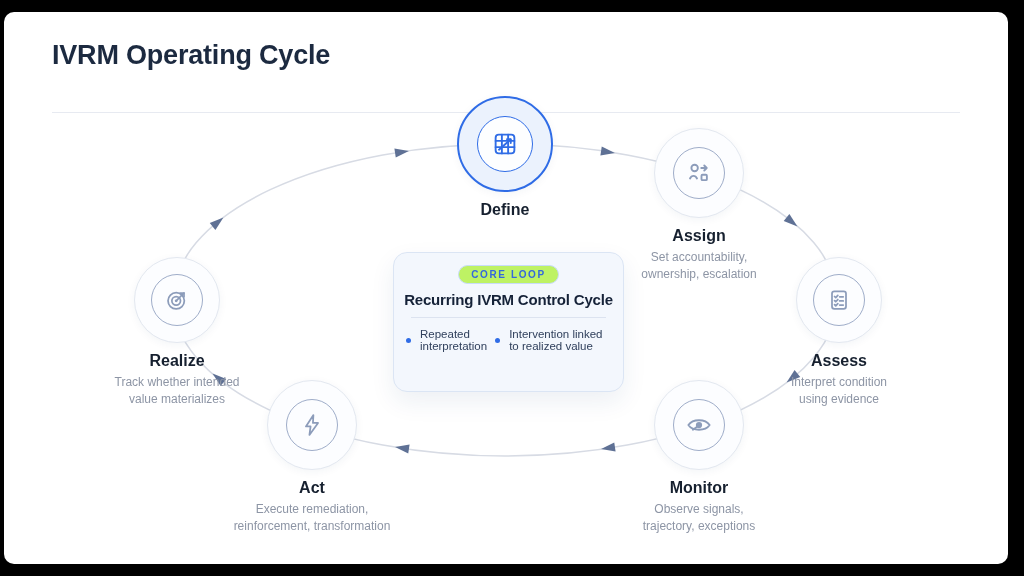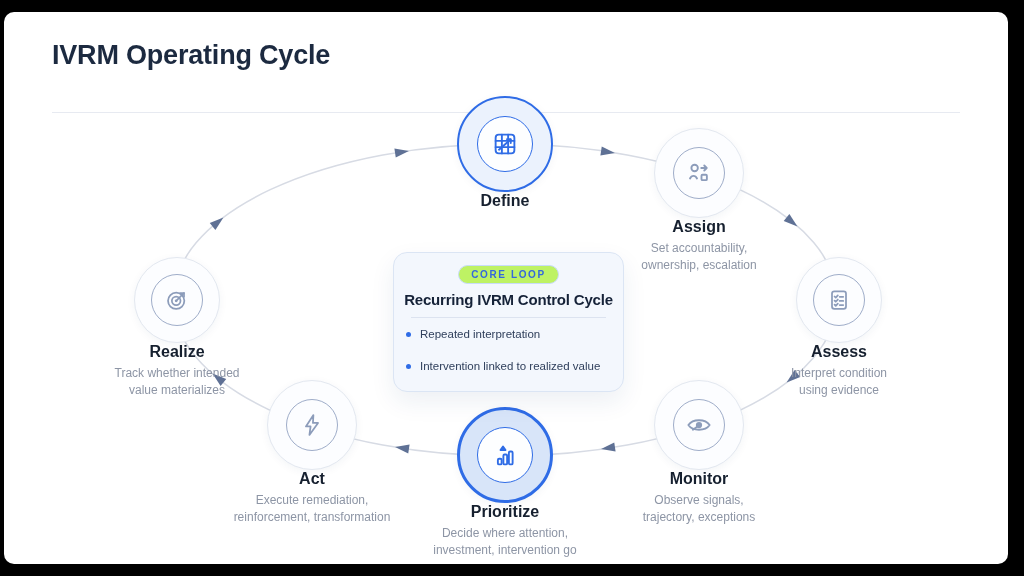--- a/index.html
+++ b/index.html
@@ -14,31 +14,31 @@
   .node{position:absolute;width:220px;display:flex;flex-direction:column;align-items:center;z-index:2;}
   .circle{border-radius:50%;display:flex;align-items:center;justify-content:center;background:#fcfdff;
     border:1.5px solid #e3e8f0;box-shadow:0 2px 8px rgba(25,50,100,0.05);box-sizing:border-box;}
   .sz96{width:96px;height:96px;} .sz90{width:90px;height:90px;} .sz86{width:86px;height:86px;}
   .inner{width:52px;height:52px;border-radius:50%;border:1.5px solid #9fadc9;display:flex;
     align-items:center;justify-content:center;color:#8c9cba;box-sizing:border-box;}
   .node--primary .circle{background:#ebf2fd;border:2.5px solid #2f6ce6;}
   .node--selected .circle{background:#d8e5f9;border:3px solid #2f6ce6;}
   .node--primary .inner,.node--selected .inner{border-color:#2f6ce6;color:#2f6ce6;background:#fdfeff;
     width:56px;height:56px;}
-  .node-label{font-size:16px;font-weight:700;color:#16202f;}
+  .node-label{margin-top:9px;font-size:16px;font-weight:700;color:#16202f;}
   .node-desc{margin-top:4px;font-size:12px;line-height:1.38;color:#8d95a5;text-align:center;}
   .panel{position:absolute;left:389px;top:240px;width:231px;height:140px;z-index:3;background:#f3f7fd;
     border:1px solid #dbe5f4;border-radius:14px;box-shadow:0 10px 24px rgba(30,60,120,0.08);
     display:flex;flex-direction:column;align-items:center;box-sizing:border-box;padding-top:12px;}
   .badge{background:#bef264;border:1px solid #c9dcf9;color:#3468dd;border-radius:999px;
     font-size:10px;font-weight:700;letter-spacing:1.6px;padding:3px 12px;}
   .panel-heading{margin-top:7px;font-size:15px;font-weight:700;color:#152238;letter-spacing:-0.2px;}
   .panel-divider{width:195px;height:1px;background:#dce3f0;margin-top:9px;}
   .bullets{width:100%;box-sizing:border-box;padding:10px 12px 0 12px;display:flex;
-    flex-direction:column;gap:20px;}
+    gap:8px;}
   .bullet{display:flex;align-items:center;}
   .dot{width:5px;height:5px;border-radius:50%;background:#2f6ce6;margin-right:9px;flex-shrink:0;}
   .bullet-text{font-size:11.5px;color:#30405c;}
   .icon{display:block;}
 </style>
 </head>
 <body>
 
 <div class="card">
 
@@ -116,34 +116,20 @@
           <path d="M3.5,12 C7,6.9 17,6.9 20.5,12 C17,17.1 7,17.1 3.5,12 Z"></path>
           <circle cx="12" cy="12" r="2.5" fill="currentColor" stroke="none"></circle>
           <path d="M10.2,13.6 l-3.1,2.2"></path>
         </svg>
       </div>
     </div>
     <div class="node-label">Monitor</div>
     <div class="node-desc" style="max-width:138px;">Observe signals, trajectory, exceptions</div>
   </div>
 
-  <div class="node node--selected" style="left:391px;top:395px;">
-    <div class="circle sz96">
-      <div class="inner">
-        <svg class="icon" width="30" height="30" viewBox="0 0 24 24" fill="none" stroke="currentColor" stroke-width="1.5" stroke-linecap="round" stroke-linejoin="round">
-          <polygon points="10.4,5.2 12.4,8 8.4,8"></polygon>
-          <rect x="6.3" y="15" width="3" height="4.5" rx="1"></rect>
-          <rect x="10.7" y="11.6" width="3" height="7.9" rx="1"></rect>
-          <rect x="15.1" y="9.2" width="3" height="10.3" rx="1"></rect>
-        </svg>
-      </div>
-    </div>
-    <div class="node-label">Prioritize</div>
-    <div class="node-desc" style="max-width:168px;">Decide where attention, investment, intervention go</div>
-  </div>
 
   <div class="node" style="left:198px;top:368px;">
     <div class="circle sz90">
       <div class="inner">
         <svg class="icon" width="28" height="28" viewBox="0 0 24 24" fill="none" stroke="currentColor" stroke-width="1.5" stroke-linecap="round" stroke-linejoin="round">
           <path d="M13.2,3.5 L6.8,13.2 H10.8 L9.8,20.5 L17.2,10.2 H12.8 Z"></path>
         </svg>
       </div>
     </div>
     <div class="node-label">Act</div>

